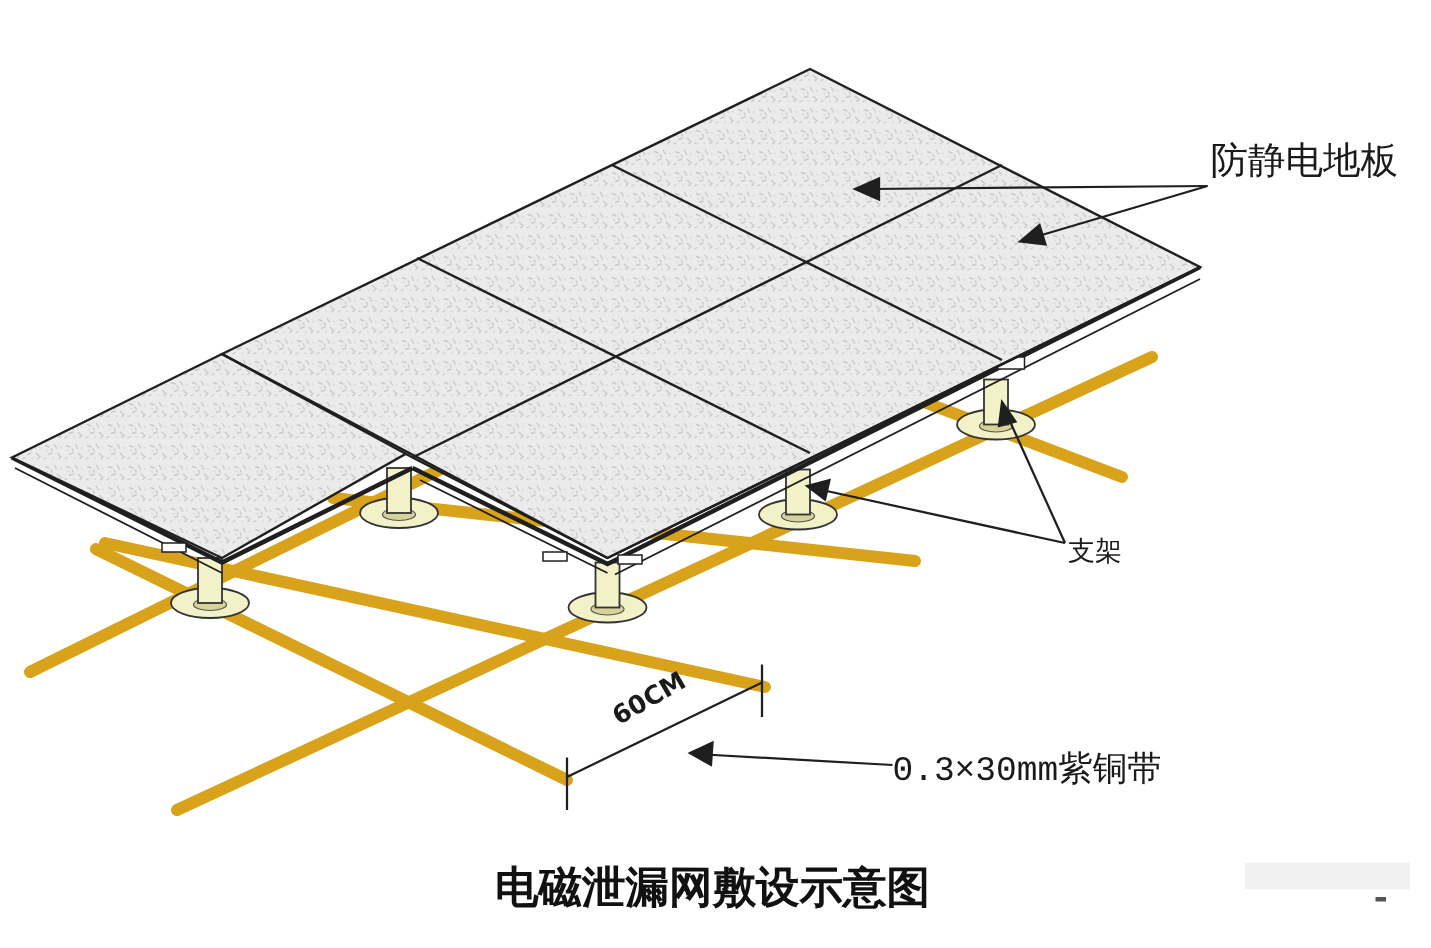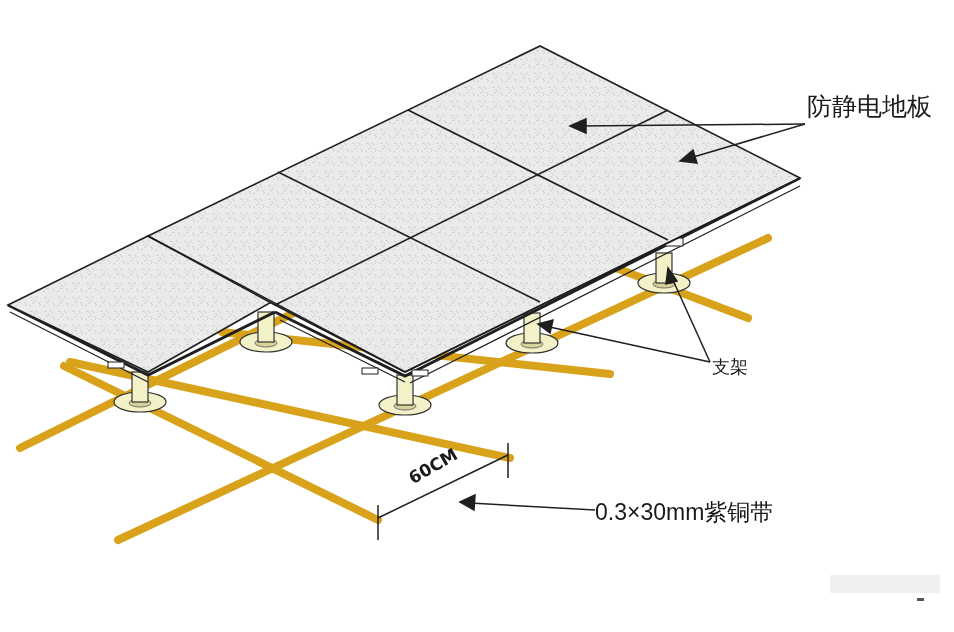--- a/index.html
+++ b/index.html
@@ -1,21 +1,21 @@
 <!DOCTYPE html>
 <html><head>
   <meta charset="utf-8">
   <style>
     html, body { margin: 0; padding: 0; background: #ffffff; }
     body { width: 954px; height: 632px; position: relative; overflow: hidden; font-family: "DejaVu Sans", sans-serif; }
     #stage { position: absolute; left: 0; top: 0; width: 758px; height: 632px; }
     .label { position: absolute; color: #1a1a1a; white-space: nowrap; }
     .lbl-floor { left: 807px; top: 90px; font-size: 25px; font-family: "DejaVu Sans", sans-serif; }
     .lbl-support { left: 712px; top: 355px; font-size: 18px; font-family: "DejaVu Sans", sans-serif; }
-    .lbl-strip { left: 595px; top: 497px; font-size: 23px; font-family: Liberation Sans, sans-serif; text-align: center; }
+    .lbl-strip { left: 595px; top: 497px; font-size: 23px; font-family: Liberation Mono, monospace; text-align: center; }
     .lbl-dim { left: 415px; top: 468px; font-size: 17px; font-weight: bold; font-family: "DejaVu Sans", sans-serif; transform: rotate(-30deg); transform-origin: left bottom; }
     .caption { position: absolute; left: 330px; top: 572px; font-size: 29px; font-weight: bold; color: #111; font-family: "DejaVu Sans", sans-serif; letter-spacing: 0px; }
     .watermark { position: absolute; left: 830px; top: 575px; width: 110px; height: 18px; background: #ececec; opacity: 0.8; }
     .watermark-dot { position: absolute; left: 917px; top: 598px; width: 7px; height: 3px; background: #555; }
   </style>
 </head>
 <body>
 
 <div id="stage">
   <svg width="954" height="632" viewBox="0 0 954 632" xmlns="http://www.w3.org/2000/svg">
@@ -120,15 +120,16 @@
       <line x1="378" y1="518" x2="508" y2="455"></line>
       <line x1="378" y1="505" x2="378" y2="540"></line>
       <line x1="508" y1="443" x2="508" y2="478"></line>
     </g>
   </svg>
 
   <div class="label lbl-floor">防静电地板</div>
   <div class="label lbl-support">支架</div>
   <div class="label lbl-strip">0.3×30mm紫铜带</div>
   <div class="label lbl-dim">60CM</div>
+  <div class="caption">电磁泄漏网敷设示意图</div>
   <div class="watermark"></div>
   <div class="watermark-dot"></div>
 </div>
 
 </body></html>

